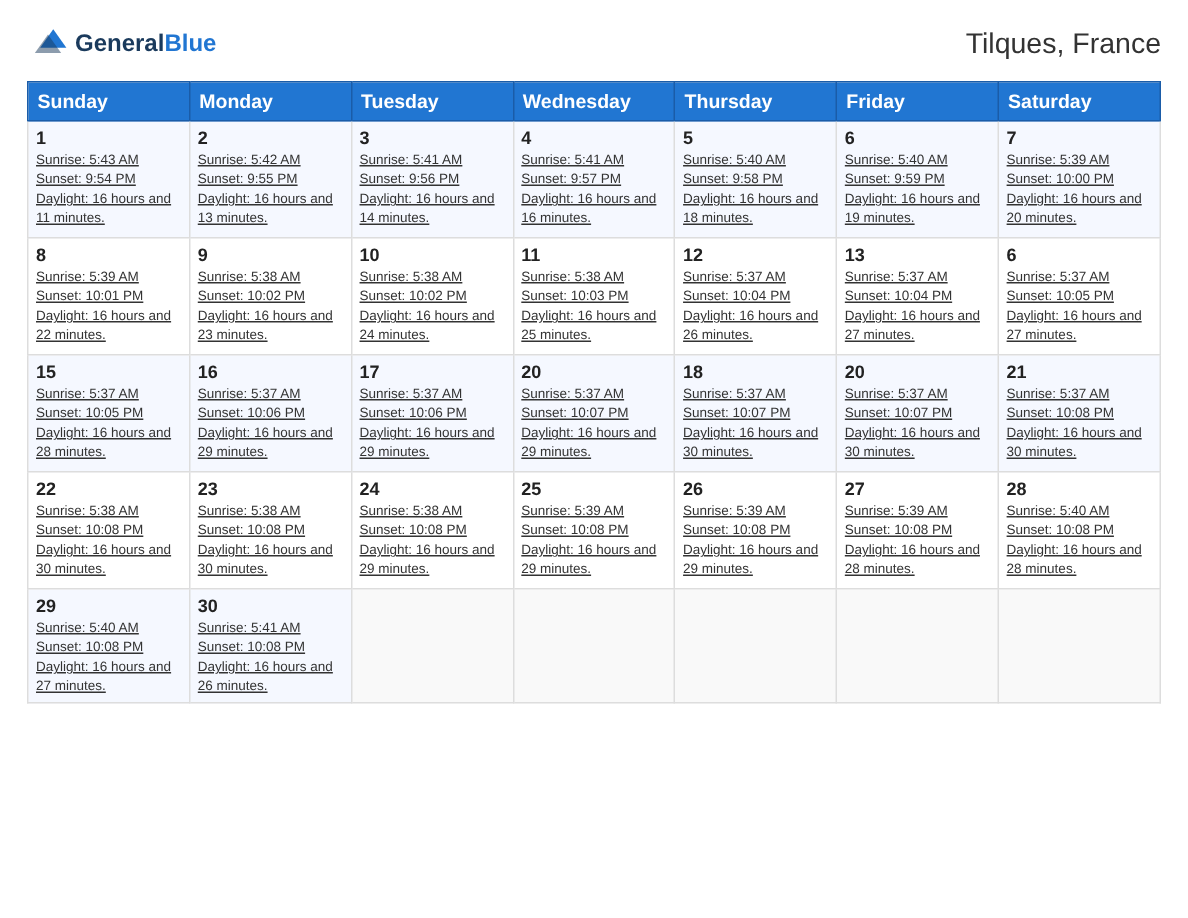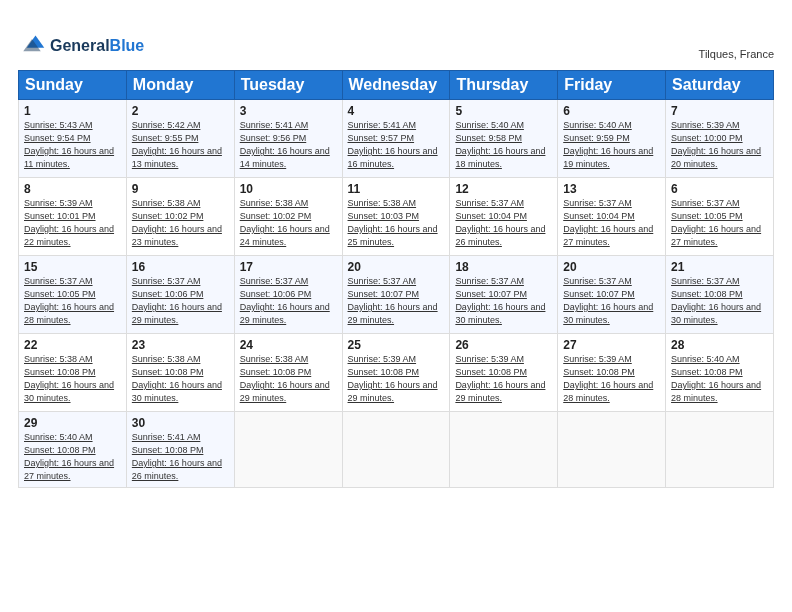--- a/index.html
+++ b/index.html
@@ -11,23 +11,22 @@
       overflow: hidden;
     }
     .page {
       width: 792px;
       height: 612px;
       padding: 16px 18px 10px 18px;
     }
     .header {
       display: flex;
       justify-content: space-between;
-      align-items: flex-end;
+      align-items: center;
       margin-bottom: 10px;
-      margin-top: 16px;
     }
     .logo {
       display: flex;
       align-items: center;
       gap: 4px;
     }
     .logo-text {
       font-size: 16px;
       font-weight: bold;
       color: #1a3a5c;
@@ -39,32 +38,32 @@
     }
     .title-section {
       text-align: right;
     }
     .month-title {
       font-size: 28px;
       font-weight: bold;
       color: #1a3a5c;
     }
     .location {
-      font-size: 11px;
+      font-size: 19px;
       color: #333;
     }
     .calendar {
       width: 100%;
       border-collapse: collapse;
       border: 1px solid #ccc;
     }
     .calendar th {
       background: #2176d2;
       color: #fff;
-      font-size: 16px;
+      font-size: 13px;
       font-weight: bold;
       padding: 5px 6px;
       text-align: left;
       border: 1px solid #1a5ca8;
     }
     .calendar td {
       width: calc(100% / 7);
       vertical-align: top;
       padding: 4px 5px;
       font-size: 9.5px;

